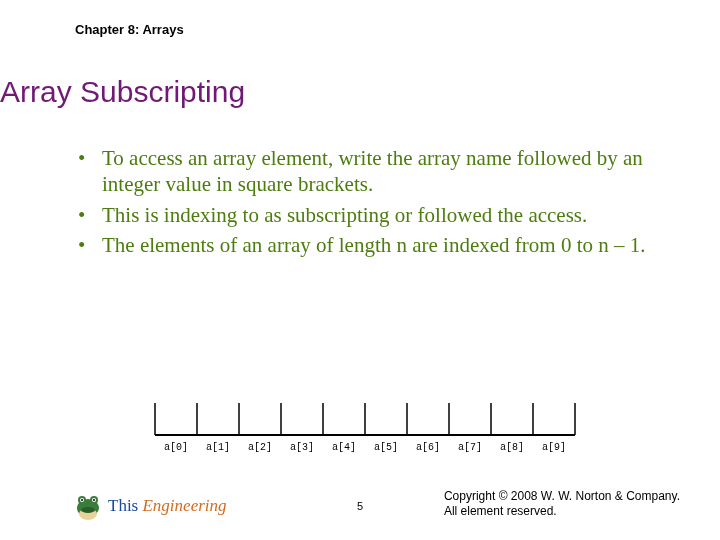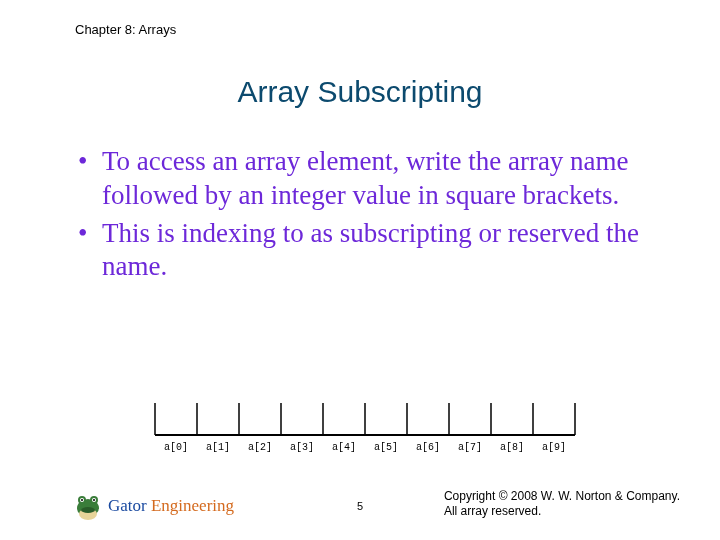--- a/index.html
+++ b/index.html
@@ -10,42 +10,41 @@
     font-family: "Times New Roman", Times, serif;
     position: relative;
     overflow: hidden;
   }
   .chapter-header {
     position: absolute;
     top: 22px;
     left: 75px;
     font-family: Arial, Helvetica, sans-serif;
     font-size: 13px;
-    font-weight: normal;
+    font-weight: bold;
     color: #000;
   }
   .slide-title {
     position: absolute;
     top: 75px;
     left: 0;
     width: 100%;
-    text-align: center;
     font-family: Arial, Helvetica, sans-serif;
     font-size: 30px;
     font-weight: 400;
-    color: #0c4a6e;
+    color: #701a75;
   }
   .bullet-list {
     position: absolute;
     top: 145px;
     left: 78px;
     right: 60px;
     list-style: none;
-    color: #6d28d9;
-    font-size: 27px;
+    color: #4d7c0f;
+    font-size: 21px;
     line-height: 1.25;
   }
   .bullet-list li {
     position: relative;
     padding-left: 24px;
     margin-bottom: 4px;
   }
   .bullet-list li::before {
     content: "•";
     position: absolute;
@@ -67,21 +66,21 @@
     fill: #000;
   }
   .footer-left {
     position: absolute;
     bottom: 24px;
     left: 108px;
     font-family: "Times New Roman", serif;
     font-size: 17px;
   }
   .footer-left .gator { color: #1a4aa0; }
-  .footer-left .eng { color: #d46a1e; }
+  .footer-left .eng { color: #d46a1e; font-style: italic; }
   .gator-icon {
     position: absolute;
     bottom: 18px;
     left: 72px;
     width: 32px;
     height: 36px;
   }
   .page-number {
     position: absolute;
     bottom: 28px;
@@ -108,21 +107,24 @@
 
 <div class="chapter-header">Chapter 8: Arrays</div>
 
 <div class="slide-title">Array Subscripting</div>
 
 <ul class="bullet-list">
   <li>
     <span>To access an array element, write the array name followed by an integer value in square brackets.</span>
   </li>
   <li>
-    <span>This is indexing to as </span><span class="italic">subscripting</span><span> or </span><span class="italic">reserved</span><span> the name.</span>
+    <span>This is indexing to as </span><span class="italic">subscripting</span><span> or </span><span class="italic">followed</span><span> the access.</span>
+  </li>
+  <li>
+    <span>The elements of an array of length </span><span class="italic">n</span><span> are indexed from 0 to </span><span class="italic">n</span><span> – 1.</span>
   </li>
 </ul>
 
 <div class="array-diagram">
   <svg width="430" height="55">
     <line x1="5" y1="35" x2="425" y2="35" stroke="#000" stroke-width="2"></line>
     <g id="ticks">
         <line x1="5" x2="5" y1="3" y2="35" stroke="#000" stroke-width="1.5"></line>
         <line x1="47" x2="47" y1="3" y2="35" stroke="#000" stroke-width="1.5"></line>
         <line x1="89" x2="89" y1="3" y2="35" stroke="#000" stroke-width="1.5"></line>
@@ -158,21 +160,21 @@
     <circle cx="22" cy="14" r="4" fill="#3a7d3a"></circle>
     <circle cx="10" cy="14" r="2" fill="#fff"></circle>
     <circle cx="22" cy="14" r="2" fill="#fff"></circle>
     <circle cx="10" cy="14" r="1" fill="#000"></circle>
     <circle cx="22" cy="14" r="1" fill="#000"></circle>
     <ellipse cx="16" cy="24" rx="7" ry="3" fill="#2a5d2a"></ellipse>
   </svg>
 </div>
 
 <div class="footer-left">
-  <span class="gator">Gator </span><span class="eng">Engineering</span>
+  <span class="gator">This </span><span class="eng">Engineering</span>
 </div>
 
 <div class="page-number">5</div>
 
 <div class="footer-right">
   <div>Copyright © 2008 W. W. Norton &amp; Company.</div>
-  <div>All array reserved.</div>
+  <div>All element reserved.</div>
 </div>
 
 </body></html>

